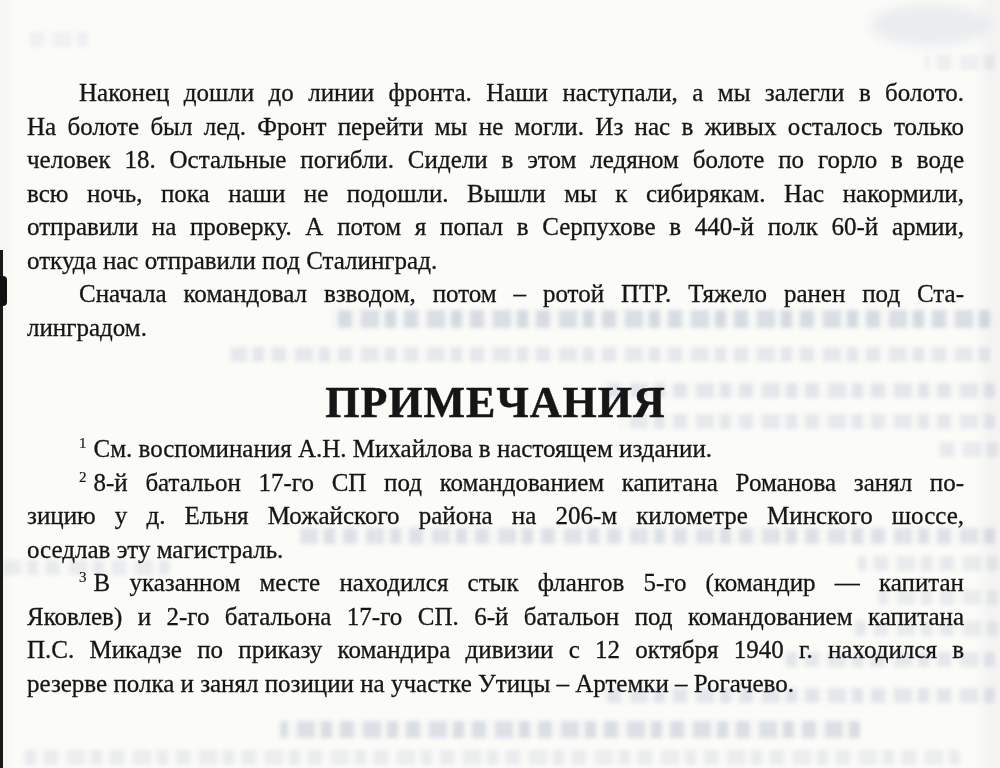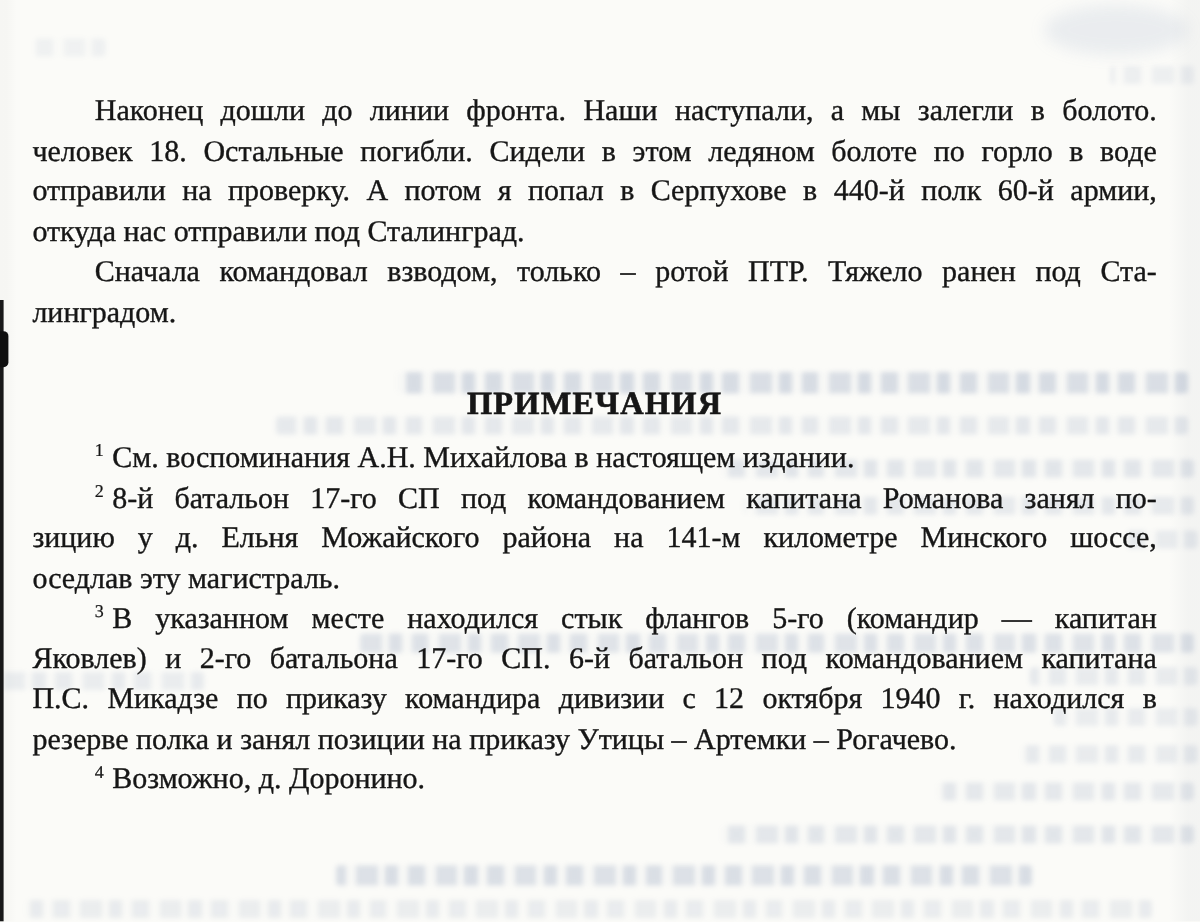--- a/index.html
+++ b/index.html
@@ -40,21 +40,21 @@
   .line.last{ text-align-last:left; }
   .fn-marker{
     font-size:15px;
     line-height:0;
     vertical-align:9px;
     margin-right:7px;
     -webkit-text-stroke:0.2px var(--ink);
   }
   .notes-heading{
     margin:36px 0 6px 0;
-    font-size:27px;
+    font-size:44px;
     line-height:46px;
     font-weight:bold;
     letter-spacing:1px;
     text-align:center;
     -webkit-text-stroke:0.5px var(--ink);
   }
   
   .ghost-layer{position:absolute;inset:0;z-index:1;}
   .ghost{
     position:absolute;
@@ -110,44 +110,43 @@
     <div class="ghost" style="left:20px;top:750px;width:940px;opacity:.26"></div>
   </div>
 
   <div class="edge-strip"></div>
   <div class="edge-blob"></div>
 
   <div class="content">
     <div class="memoir" id="memoir">
         <div class="para">
           <div class="line first">Наконец дошли до линии фронта. Наши наступали, а мы залегли в болото.</div>
+          <div class="line">На болоте был лед. Фронт перейти мы не могли. Из нас в живых осталось только</div>
           <div class="line">человек 18. Остальные погибли. Сидели в этом ледяном болоте по горло в воде</div>
+          <div class="line">всю ночь, пока наши не подошли. Вышли мы к сибирякам. Нас накормили,</div>
           <div class="line">отправили на проверку. А потом я попал в Серпухове в 440-й полк 60-й армии,</div>
           <div class="line last">откуда нас отправили под Сталинград.</div>
         </div>
         <div class="para">
-          <div class="line first">Сначала командовал взводом, только – ротой ПТР. Тяжело ранен под Ста-</div>
+          <div class="line first">Сначала командовал взводом, потом – ротой ПТР. Тяжело ранен под Ста-</div>
           <div class="line last">линградом.</div>
         </div>
       </div>
     <h1 class="notes-heading">ПРИМЕЧАНИЯ</h1>
     <div class="notes" id="notes">
         <div class="para">
           <div class="line first last"><sup class="fn-marker">1</sup><span>См. воспоминания А.Н. Михайлова в настоящем издании.</span></div>
         </div>
         <div class="para">
           <div class="line first"><sup class="fn-marker">2</sup><span>8-й батальон 17-го СП под командованием капитана Романова занял по-</span></div>
-          <div class="line">зицию у д. Ельня Можайского района на 141-м километре Минского шоссе,</div>
+          <div class="line">зицию у д. Ельня Можайского района на 206-м километре Минского шоссе,</div>
           <div class="line last">оседлав эту магистраль.</div>
         </div>
         <div class="para">
           <div class="line first"><sup class="fn-marker">3</sup><span>В указанном месте находился стык флангов 5-го (командир — капитан</span></div>
           <div class="line">Яковлев) и 2-го батальона 17-го СП. 6-й батальон под командованием капитана</div>
           <div class="line">П.С. Микадзе по приказу командира дивизии с 12 октября 1940 г. находился в</div>
-          <div class="line last">резерве полка и занял позиции на приказу Утицы – Артемки – Рогачево.</div>
-        </div>
-        <div class="para">
-          <div class="line first last"><sup class="fn-marker">4</sup><span>Возможно, д. Доронино.</span></div>
+          <div class="line last">резерве полка и занял позиции на участке Утицы – Артемки – Рогачево.</div>
         </div>
       </div>
   </div>
 
 </div>
 
 </body></html>

